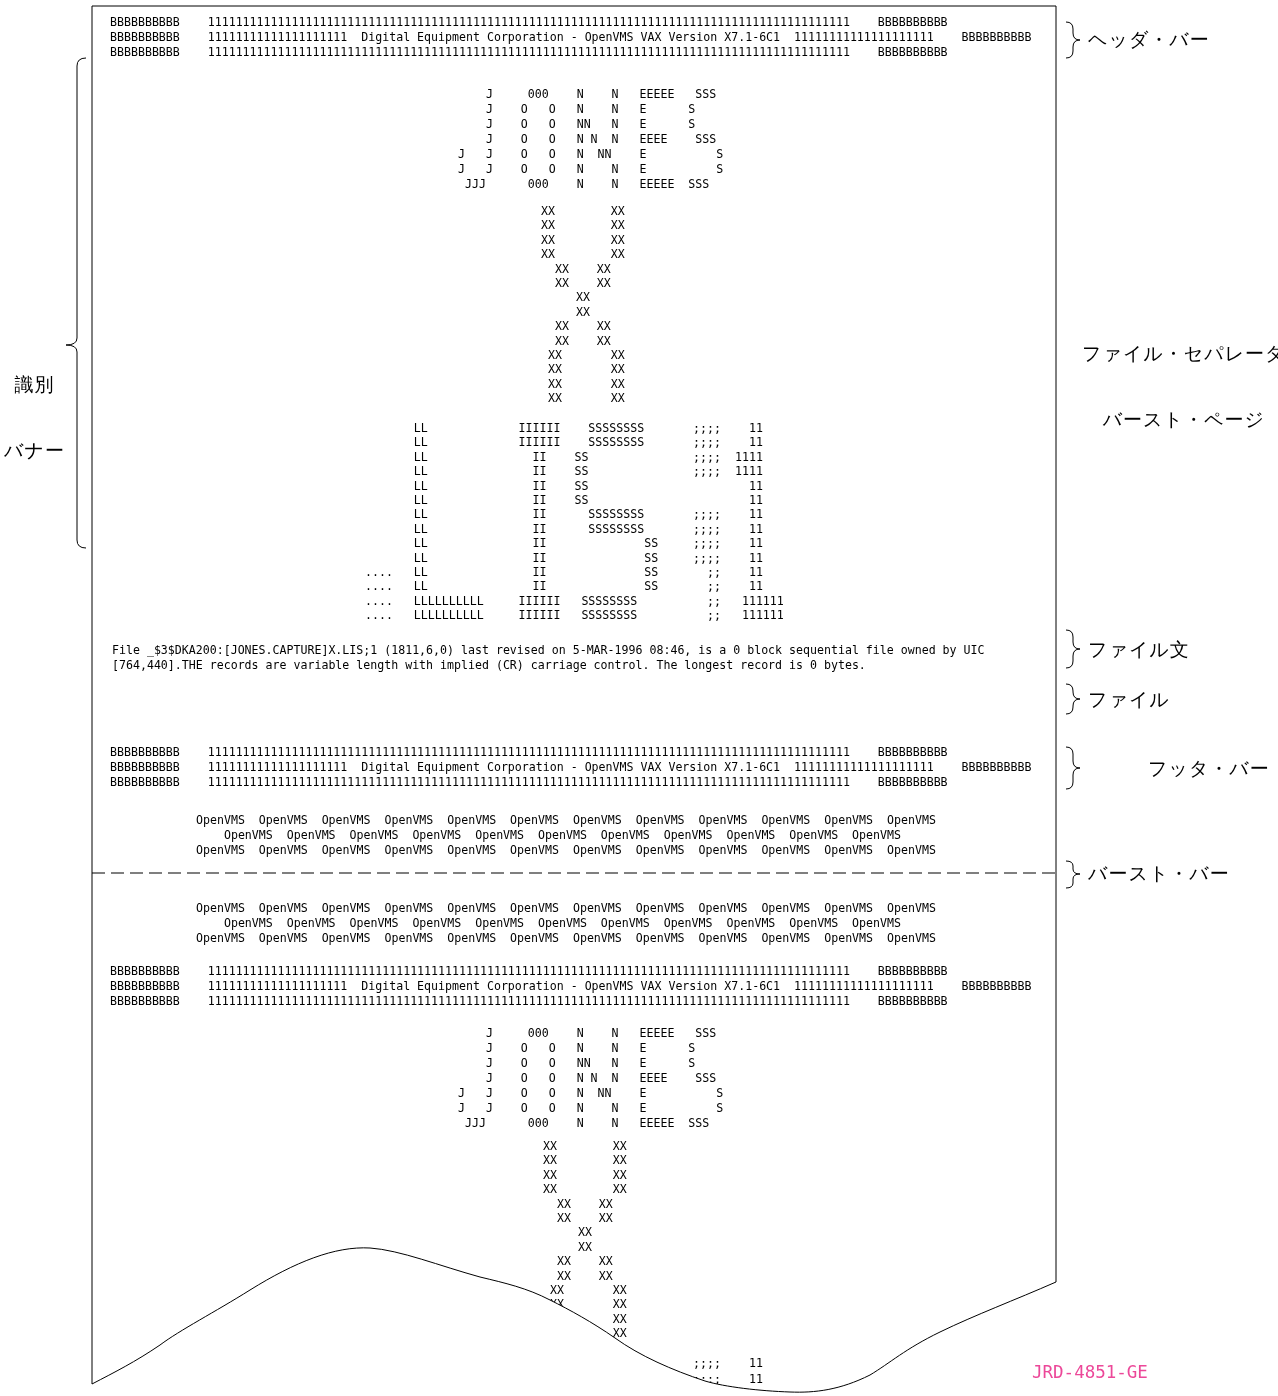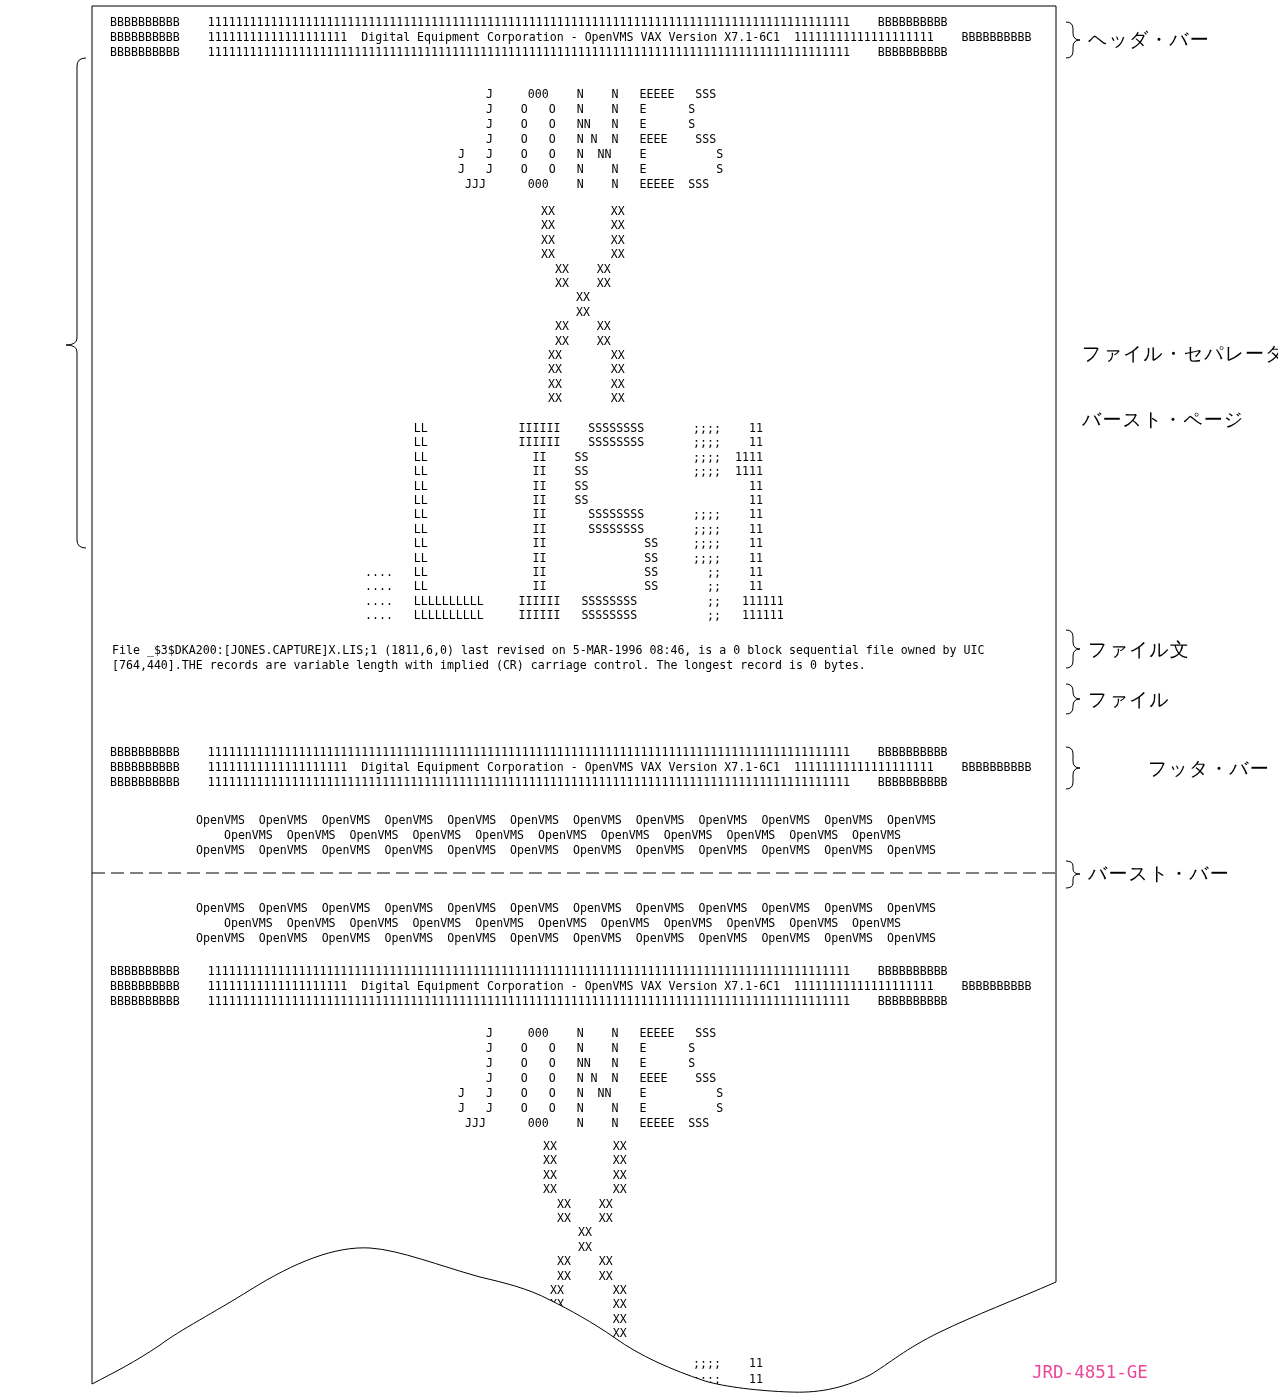--- a/index.html
+++ b/index.html
@@ -6,21 +6,21 @@
   .canvas{position:relative;width:1278px;height:1396px;background:#ffffff;overflow:hidden;
           font-family:"DejaVu Sans Mono",monospace;color:#000;}
   .overlay{position:absolute;left:0;top:0;pointer-events:none;}
   .clip{position:absolute;left:0;top:0;width:1278px;height:1396px;
         clip-path:path("M92,6 L1056,6 L1056,1282 C1015,1300 975,1315 940,1332 C905,1349 890,1363 870,1375 C840,1390 815,1393 790,1392 C760,1391 725,1387 705,1381 C672,1370 640,1356 615,1338 C592,1322 570,1310 550,1300 C527,1288 505,1283 480,1277 C440,1266 400,1250 370,1248 C335,1246 295,1262 250,1290 C215,1312 180,1330 160,1345 C135,1362 115,1372 92,1384 Z");padding-left:40px;}
   pre.blk{position:absolute;margin:0;font-family:"DejaVu Sans Mono",monospace;
           font-size:11.6px;line-height:15px;white-space:pre;color:#000;}
   pre.art{line-height:14.4px;}
   pre.art2{line-height:16px;}
   .jlabel{position:absolute;font-family:"DejaVu Sans",sans-serif;font-size:19px;
-          line-height:22px;color:#000;letter-spacing:1px;white-space:pre;}
+          line-height:22px;color:#000;letter-spacing:1px;white-space:pre;text-align:center;}
   .figid{position:absolute;font-family:"DejaVu Sans Mono",monospace;font-size:17.5px;color:#ec4899;}
 </style>
 </head>
 <body>
 
 <div class="canvas">
 
   <svg class="overlay" width="1278" height="1396" viewBox="0 0 1278 1396">
     <path d="M92,6 L1056,6 L1056,1282 C1015,1300 975,1315 940,1332 C905,1349 890,1363 870,1375 C840,1390 815,1393 790,1392 C760,1391 725,1387 705,1381 C672,1370 640,1356 615,1338 C592,1322 570,1310 550,1300 C527,1288 505,1283 480,1277 C440,1266 400,1250 370,1248 C335,1246 295,1262 250,1290 C215,1312 180,1330 160,1345 C135,1362 115,1372 92,1384 Z" fill="none" stroke="#000" stroke-width="1"></path>
     <line x1="92" y1="873" x2="1056" y2="873" stroke="#000" stroke-width="1.2" stroke-dasharray="13 6"></line>
@@ -103,20 +103,24 @@
   XX    XX
   XX    XX
  XX       XX
  XX       XX
  XX       XX
  XX       XX</pre>
     <pre class="blk art2" style="left:365px;top:1355px">       LL             IIIIII    SSSSSSSS       ;;;;    11
        LL             IIIIII    SSSSSSSS       ;;;;    11</pre>
   </div>
 
+  <div class="jlabel" style="left:4px;top:329px">
+    <div>識別</div>
+    <div>バナー</div>
+  </div>
   <div class="jlabel" style="left:1088px;top:28px">ヘッダ・バー</div>
   <div class="jlabel" style="left:1082px;top:298px">
     <div>ファイル・セパレータ</div>
     <div>バースト・ページ</div>
   </div>
   <div class="jlabel" style="left:1088px;top:638px">ファイル文</div>
   <div class="jlabel" style="left:1088px;top:688px">ファイル</div>
   <div class="jlabel" style="left:1148px;top:757px">フッタ・バー</div>
   <div class="jlabel" style="left:1088px;top:862px">バースト・バー</div>
   <div class="figid" style="left:1032px;top:1362px">JRD-4851-GE</div>

